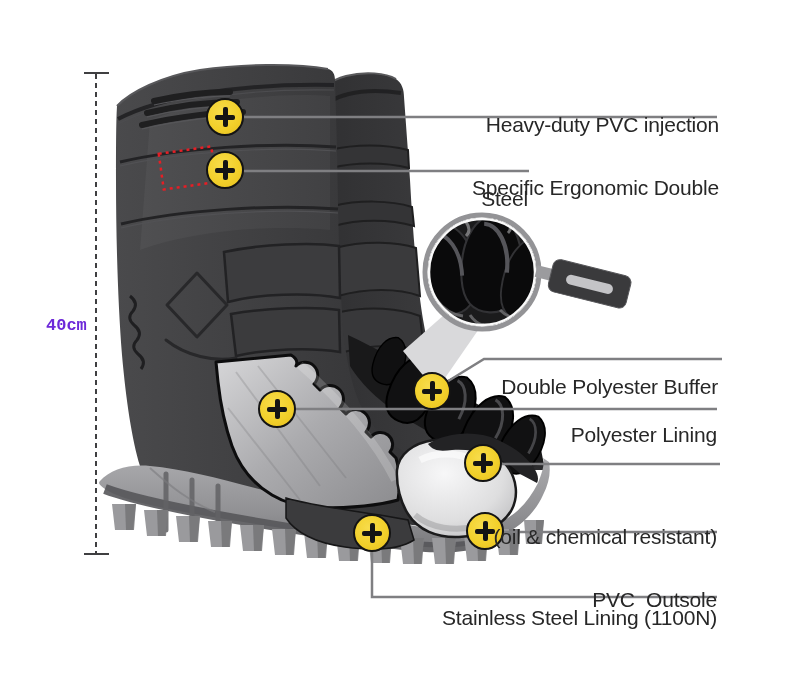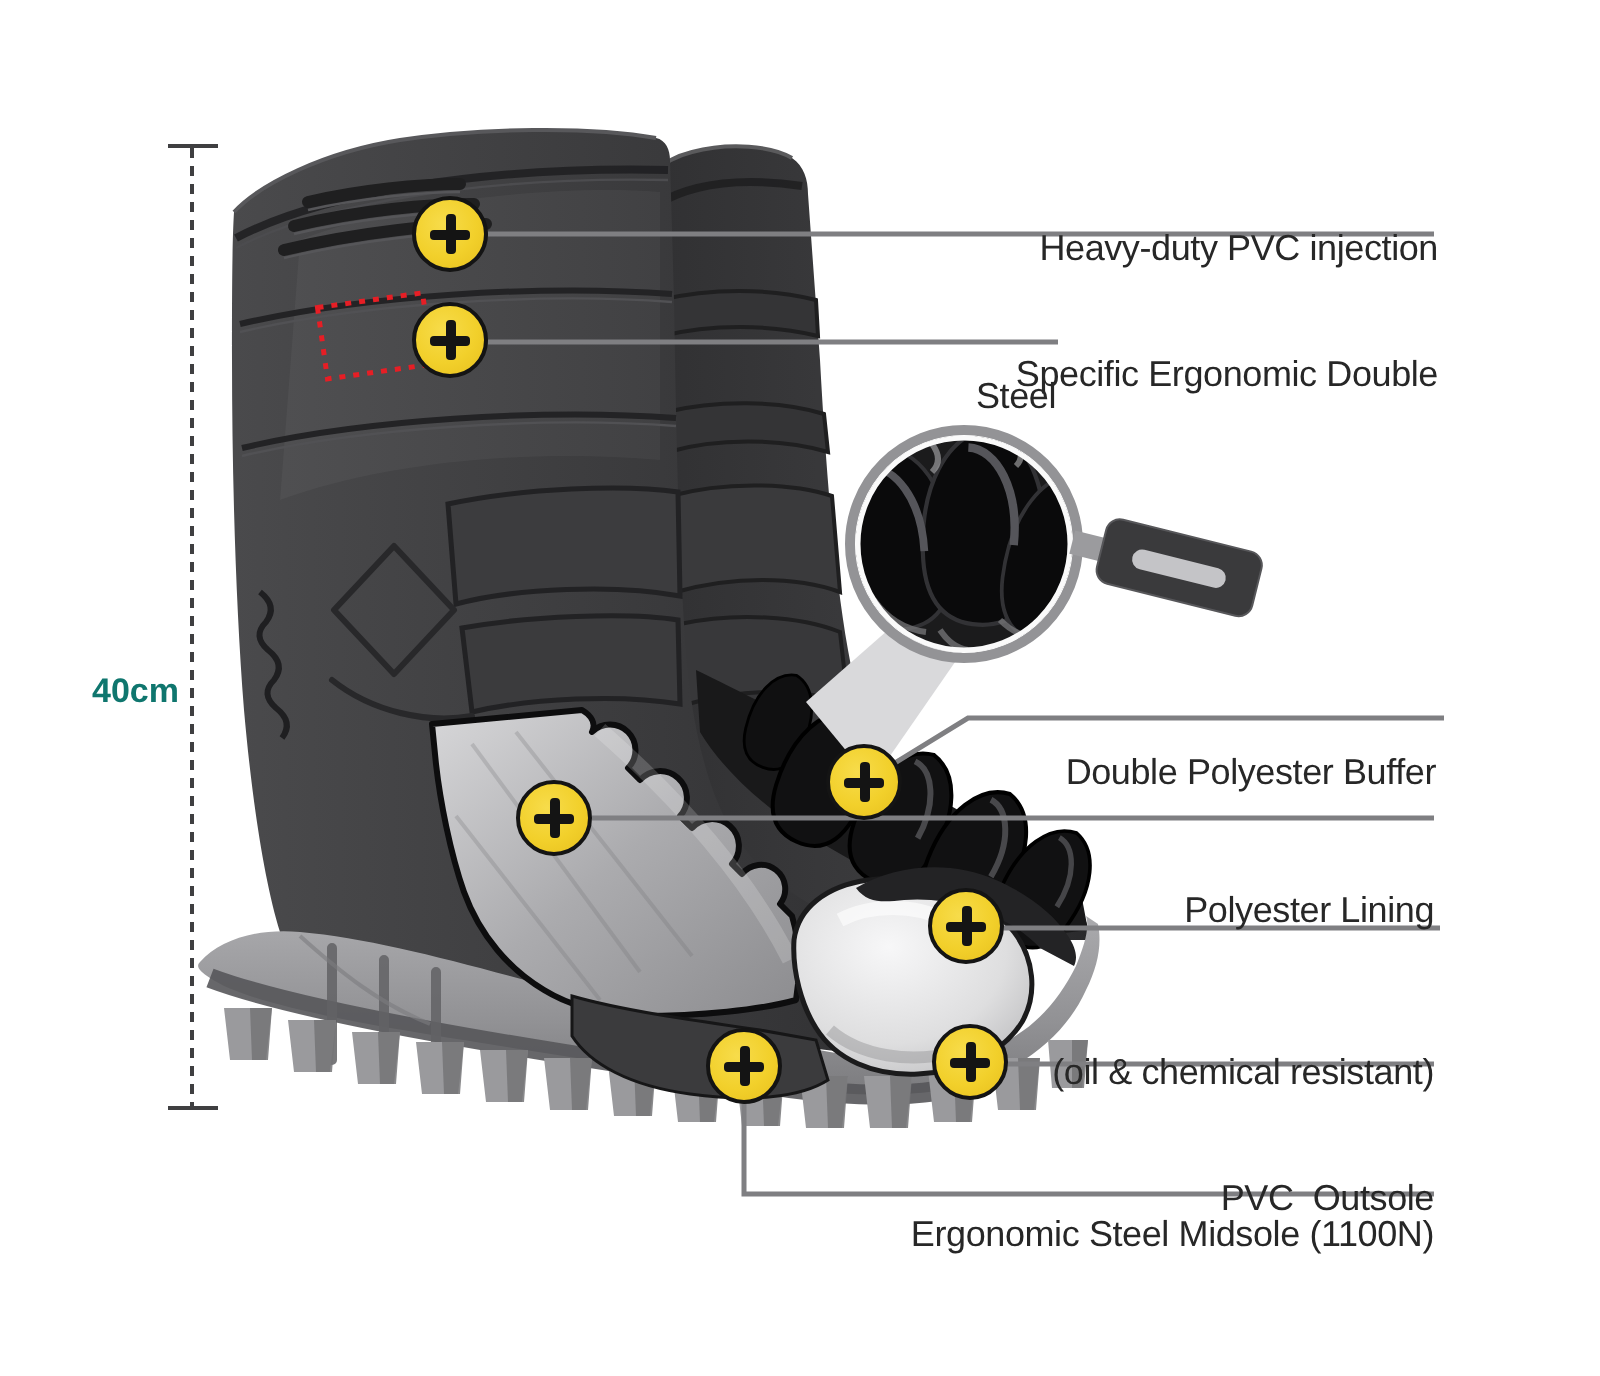--- a/index.html
+++ b/index.html
@@ -1,23 +1,23 @@
 <!DOCTYPE html>
 <html><head>
 <meta charset="utf-8">
 <style>
   html,body{margin:0;padding:0;background:#fff;}
   #stage{position:relative;width:800px;height:688px;background:#ffffff;overflow:hidden;
          font-family:"Liberation Sans",sans-serif;}
   #artwork{position:absolute;left:0;top:0;width:800px;height:688px;}
 
-  .callout{position:absolute;text-align:right;color:#272727;font-size:18px;line-height:21px;
+  .callout{position:absolute;text-align:right;color:#272727;font-size:21px;line-height:21px;
            white-space:pre;letter-spacing:-0.2px;}
   .callout .cl{display:block;}
-  .dim-label{position:absolute;left:46px;top:336px;font-weight:bold;font-size:17px;color:#0f766e;}
+  .dim-label{position:absolute;left:46px;top:316px;font-weight:bold;font-size:17px;color:#6d28d9;font-family:Liberation Mono, monospace;}
 
   .marker{position:absolute;width:38px;height:38px;border-radius:50%;
           background:radial-gradient(circle at 40% 35%, #f7dc4b 0%, #f2d02b 55%, #e7bf1d 100%);
           border:2px solid #141414;box-sizing:border-box;}
   .plus{position:absolute;left:0;top:0;width:100%;height:100%;}
   .plus::before{content:"";position:absolute;left:7px;top:14.5px;width:20px;height:5px;
                 background:#141414;border-radius:2px;}
   .plus::after{content:"";position:absolute;left:14.5px;top:7px;width:5px;height:20px;
                background:#141414;border-radius:2px;}
 </style>
@@ -226,24 +226,24 @@
   <div class="callout" style="top:72px;right:81px">
     <span class="cl">Heavy-duty PVC injection</span>
     <span class="cl">Specific Ergonomic Double</span>
   </div>
   <div class="callout" style="top:146px;right:272px">
     <span class="cl">Steel</span>
   </div>
   <div class="callout" style="top:334px;right:82px">
     <span class="cl">Double Polyester Buffer</span>
   </div>
-  <div class="callout" style="top:403px;right:83px">
+  <div class="callout" style="top:382px;right:83px">
     <span class="cl">Polyester Lining</span>
   </div>
   <div class="callout" style="top:484px;right:83px">
     <span class="cl">(oil &amp; chemical resistant)</span>
     <span class="cl">PVC  Outsole</span>
   </div>
   <div class="callout" style="top:565px;right:83px">
-    <span class="cl">Ergonomic Steel Midsole (1100N)</span>
+    <span class="cl">Stainless Steel Lining (1100N)</span>
   </div>
 
 </div>
 
 </body></html>

